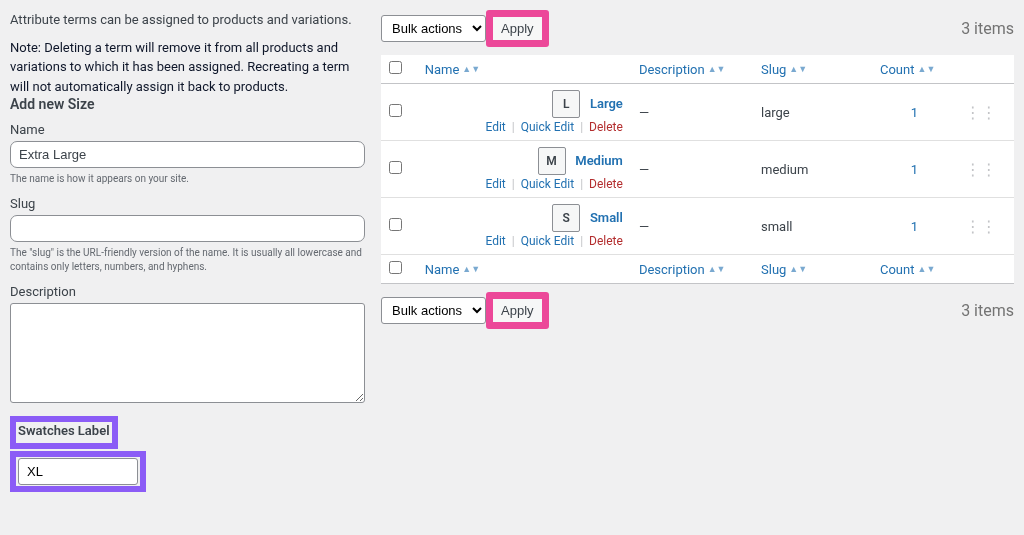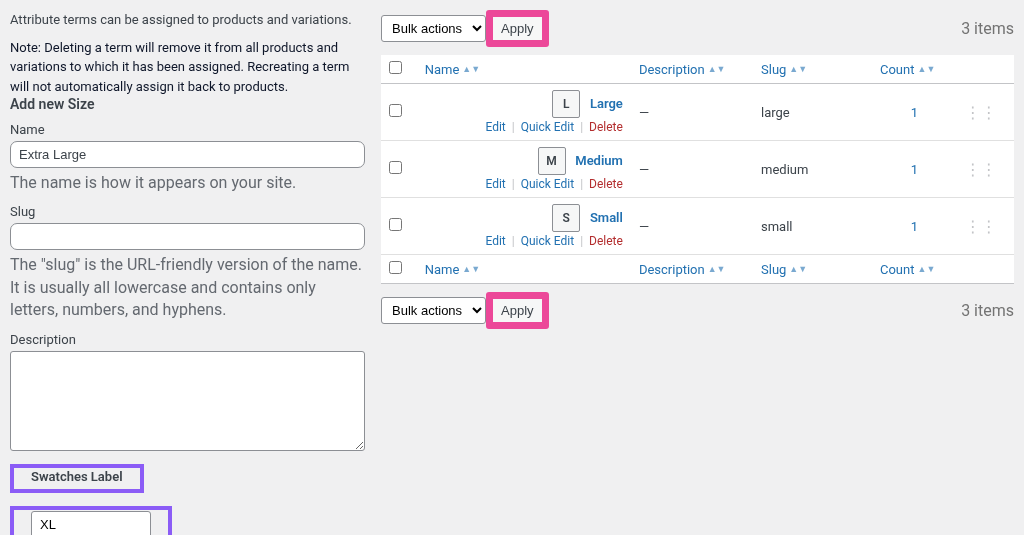--- a/index.html
+++ b/index.html
@@ -47,21 +47,21 @@
     .form-input {
       width: 100%;
       padding: 5px 8px;
       border: 1px solid #8c8f94;
       border-radius: 7px;
       font-size: 13px;
       background: #fff;
       color: #3c434a;
     }
     .form-hint {
-      font-size: 16px;
+      font-size: 10px;
       color: #646970;
       margin-top: 4px;
       line-height: 1.4;
     }
     .form-textarea {
       width: 100%;
       padding: 5px 8px;
       border: 1px solid #8c8f94;
       border-radius: 3px;
       font-size: 13px;
@@ -191,24 +191,24 @@
       font-size: 9px;
       opacity: 0.6;
     }
     .bottom-toolbar {
       margin-top: 8px;
     }
     .swatches-section-outer {
       margin-top: 8px;
     }
     .swatches-label-box {
-      border: 4px solid #8b5cf6;
+      border: 6px solid #8b5cf6;
       display: inline-block;
-      padding: 1px 17px;
-      margin-bottom: 11px;
+      padding: 1px 2px;
+      margin-bottom: 0;
     }
   </style>
 </head>
 <body>
 
 <div class="container">
 
   <div class="left-panel">
     <p class="intro-text">Attribute terms can be assigned to products and variations.</p>
     <p class="note-text">Note: Deleting a term will remove it from all products and variations to which it has been assigned. Recreating a term will not automatically assign it back to products.</p>

